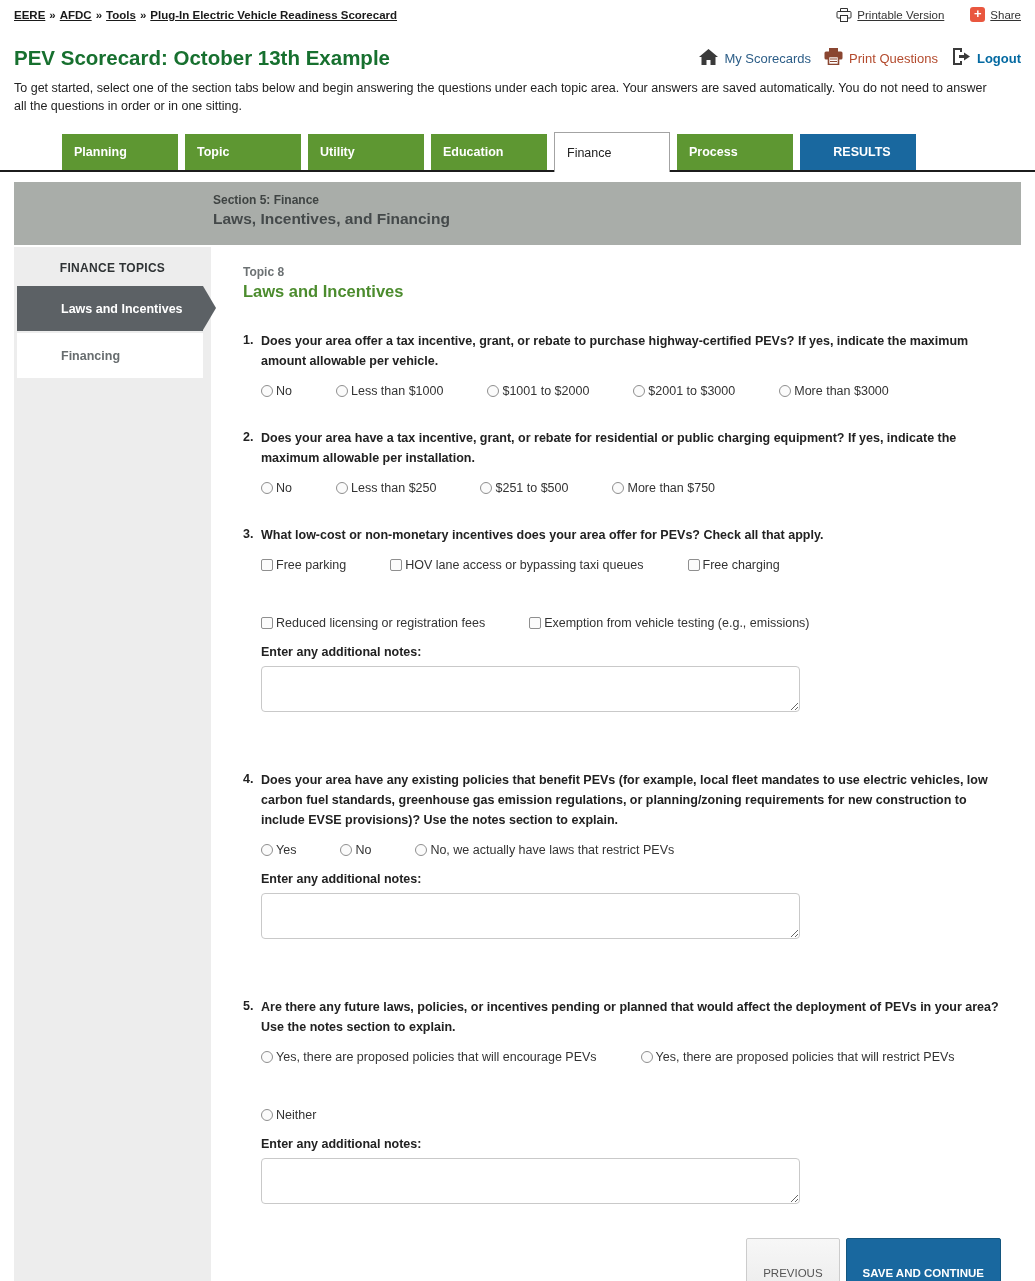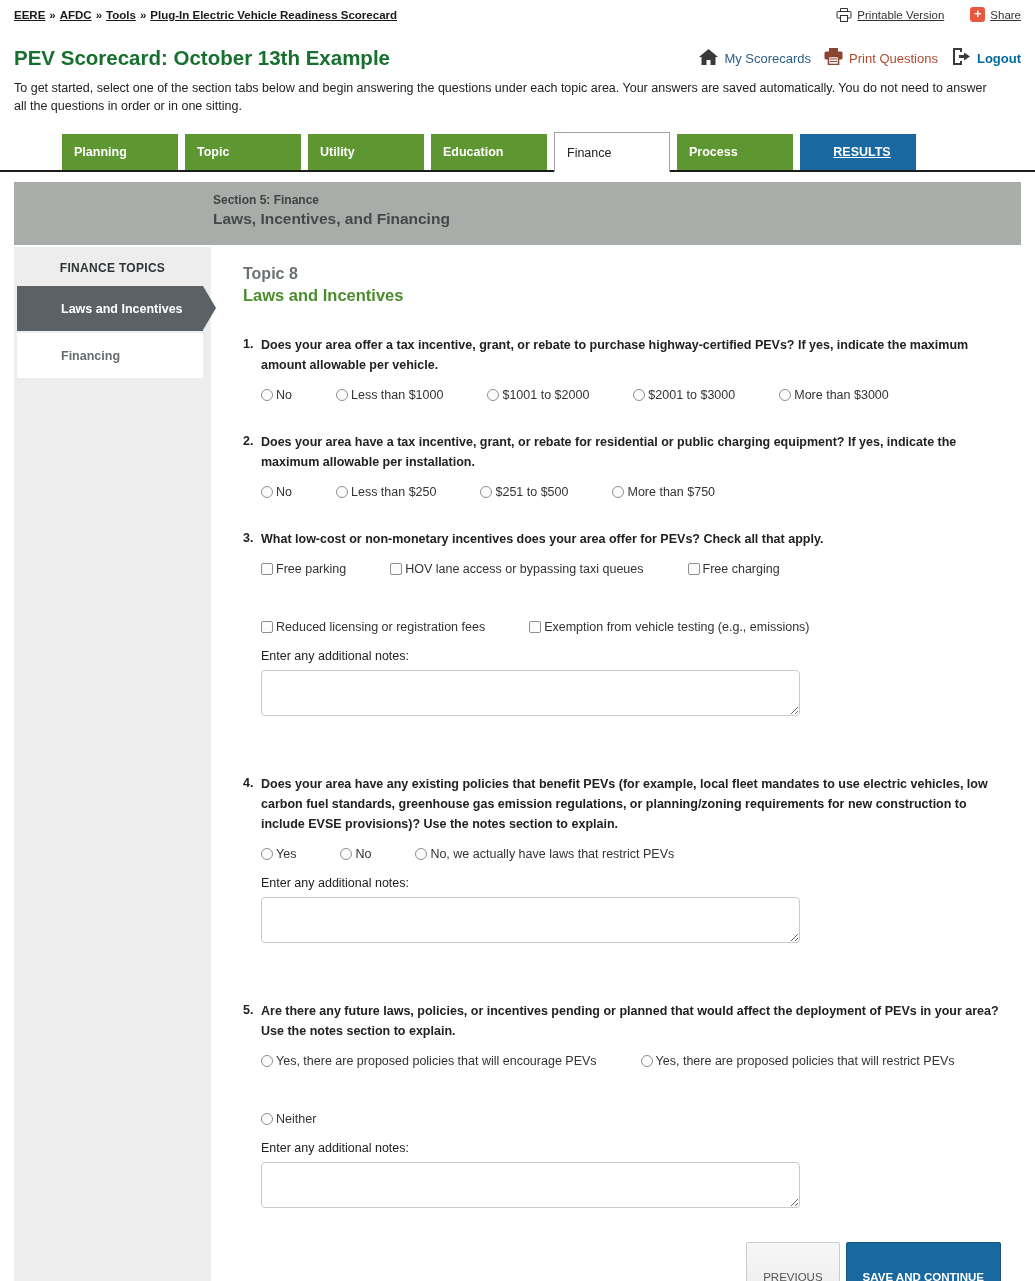--- a/index.html
+++ b/index.html
@@ -63,21 +63,21 @@
     cursor:pointer;
   }
   .tab.active {
     background:#fff; color:#222; font-weight: normal;
     height: 40px; margin-bottom: -2px;
     border: 1px solid #a3a3a3; border-bottom: none;
     z-index: 2;
   }
   .tab.results {
     background: var(--active-blue, #19689f);
-    justify-content: center; padding-left: 8px; text-decoration: underline;
+    justify-content: center; padding-left: 8px;
   }
   
   .section-bar {
     margin: 10px 14px 0 14px;
     height: 63px;
     background: var(--section-bar-gray, #a9ada9);
     padding: 11px 0 0 199px;
   }
   .section-label { font-size: 12px; font-weight: bold; color: #3f4443; }
   .section-title { font-size: 15.5px; font-weight: bold; color: #44494a; margin-top: 3px; }
@@ -95,37 +95,37 @@
   }
   .nav-item.active { background: var(--sidebar-active, #5c6165); color:#fff; position:relative; }
   .nav-item.active::after {
     content:""; position:absolute; left:100%; top:0;
     border-top: 22.5px solid transparent;
     border-bottom: 22.5px solid transparent;
     border-left: 13px solid var(--sidebar-active, #5c6165);
   }
   .nav-item.plain { background:#fff; color:#686d6f; margin-top: 2px; }
   .main { flex:1; background:#fff; margin-left: 2px; padding: 18px 20px 20px 30px; }
-  .topic-kicker { font-size: 16px; font-weight: bold; color:#6c7173; }
+  .topic-kicker { font-size: 12px; font-weight: bold; color:#6c7173; }
   .topic-title { font-size: 16.5px; font-weight: bold; color: var(--topic-green, #4c8c2e); margin: 3px 0 30px 0; }
   
   .question { display:flex; margin-bottom: 30px; }
   .q-num { width: 18px; flex:none; font-size: 12.5px; font-weight: bold; line-height: 1.55; }
   .q-body { flex:1; }
   .q-text { font-size: 12.5px; font-weight: bold; line-height: 1.6; max-width: 748px; margin-bottom: 13px; }
   .opts { display:flex; flex-wrap: wrap; column-gap: 14px; row-gap: 3px; font-size: 12.5px; color:#333; max-width: 752px; gap: 44px; }
   .opt { display:inline-flex; align-items:center; white-space: nowrap; cursor:pointer; }
   input[type=radio], input[type=checkbox] {
     appearance:none; -webkit-appearance:none;
     width: 12px; height: 12px; margin: 0 3px 0 0;
     border: 1px solid #8f8f8f; background: #fbfbfb; flex:none; cursor:pointer;
   }
   input[type=radio] { border-radius: 50%; }
   input[type=checkbox] { border-radius: 2px; }
-  .notes-label { font-size: 12.5px; font-weight: normal; margin: 15px 0 7px 0; }
+  .notes-label { font-size: 12.5px; font-weight: bold; margin: 15px 0 7px 0; }
   textarea {
     width: 539px; height: 46px;
     border: 1px solid #c9c9c9; border-radius: 4px;
     font-family: "Liberation Sans", sans-serif; font-size: 12.5px;
     padding: 4px 6px; color:#333; resize: both;
   }
   .spacer-lg { height: 24px; }
   
   .btn-row { display:flex; justify-content:flex-end; gap:6px; margin-top: 28px; }
   .btn {

